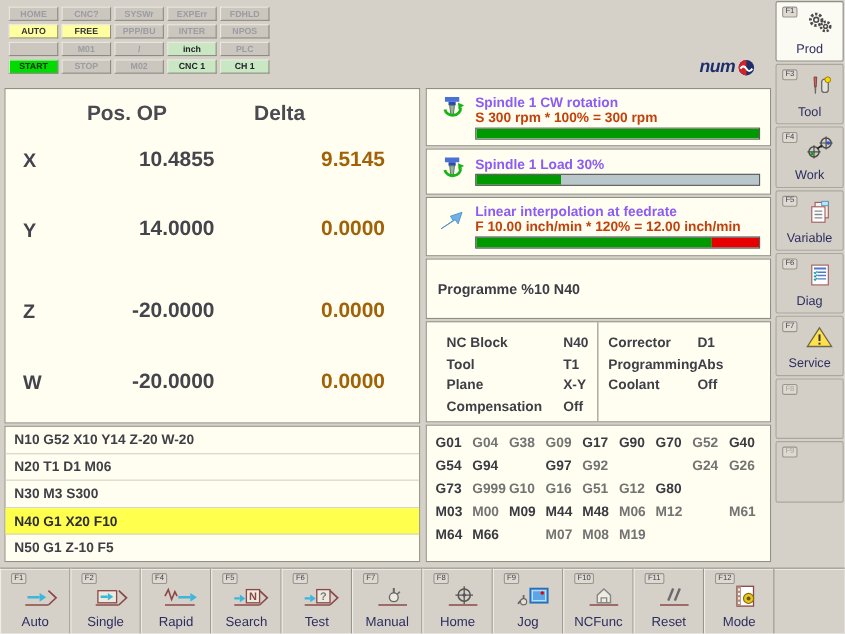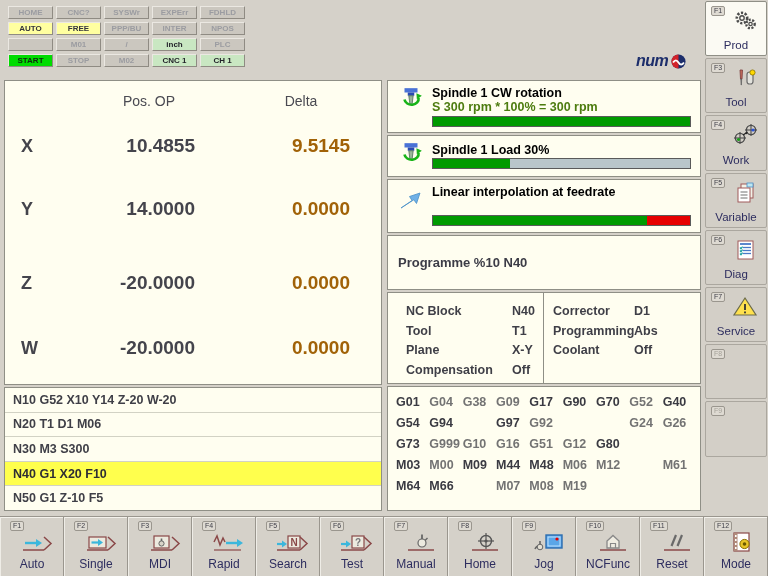--- a/index.html
+++ b/index.html
@@ -27,35 +27,35 @@
   #p-rot  { left:387px; top:80px;  width:314px; height:53px; }
   #p-load { left:387px; top:135px; width:314px; height:42px; }
   #p-feed { left:387px; top:179px; width:314px; height:54px; }
   #p-pgm  { left:387px; top:235px; width:314px; height:55px; }
   #p-nc   { left:387px; top:292px; width:314px; height:92px; }
   #p-gc   { left:387px; top:386px; width:314px; height:125px;
             display:grid; grid-template-columns:repeat(9,1fr); grid-auto-rows:17px;
             row-gap:4px; padding:8px 6px; font-size:12.5px; font-weight:bold; }
 
   
-  .pos-head { position:absolute; top:12px; font-size:14px; font-weight:normal; color:#4a4a52; text-align:center; }
+  .pos-head { position:absolute; top:12px; font-size:19px; font-weight:bold; color:#4a4a52; }
   .axis { position:absolute; left:16px; font-size:18px; font-weight:bold; color:#44444c; }
   .pv { position:absolute; left:48px;  width:142px; text-align:right; font-size:19px; font-weight:bold; color:#44444c; }
   .dv { position:absolute; left:200px; width:145px; text-align:right; font-size:19px; font-weight:bold; color:#a16207; }
 
   
   .prow { flex:1; display:flex; align-items:center; padding-left:8px;
           border-bottom:1px solid #d2d2c4; font-size:12.5px; font-weight:bold; color:#3f3f47; }
   .prow:last-child { border-bottom:none; }
   .prow.hl { background:#ffff4d; color:#2e2e34; }
 
   
   .st-ico { position:absolute; left:10px; top:5px; }
-  .st1 { position:absolute; left:44px; top:5px;  font-size:12.5px; font-weight:bold; color:#000000; white-space:nowrap; }
-  .st2 { position:absolute; left:44px; top:19px; font-size:12.5px; font-weight:bold; color:#4d7c0f; white-space:nowrap; }
+  .st1 { position:absolute; left:44px; top:5px;  font-size:12.5px; font-weight:bold; color:#8b5cf6; white-space:nowrap; }
+  .st2 { position:absolute; left:44px; top:19px; font-size:12.5px; font-weight:bold; color:#c2410c; white-space:nowrap; }
   .bar { position:absolute; left:44px; right:9px; height:11px; border:1px solid #5a5a5a;
          background:#b9c6ca; display:flex; overflow:hidden; }
   .bf-g { background:#009a00; height:100%; }
   .bf-r { background:#e60000; height:100%; }
 
   .pgm-text { position:absolute; left:10px; top:19px; font-size:13px; font-weight:bold; color:#3c3c46; }
 
   
   .nc-col { position:absolute; top:9px; font-size:12.5px; font-weight:bold; color:#3f3f47; }
   .nc-col.l { left:8px; }
@@ -184,20 +184,21 @@
     <div class="bar" style="top:22px;">
       <div class="bf-g" style="width: 30%;"></div>
     </div>
   </div>
 
   <div class="panel" id="p-feed">
     <svg class="st-ico" style="top:9px;" width="24" height="24" viewBox="0 0 24 24">
       <path d="M3 19 L14 11.5 L11.5 7.5 L22 4 L18.5 14.5 L15.8 10.8 Z" fill="#6fb0e6" stroke="#4a90c8" stroke-width="0.8"></path>
     </svg>
     <div class="st1">Linear interpolation at feedrate</div>
+    <div class="st2">F 10.00 inch/min * 120% = 12.00 inch/min</div>
     <div class="bar" style="top:35px;">
       <div class="bf-g" style="width: 83.3%;"></div>
       <div class="bf-r" style="width: 16.7%;"></div>
     </div>
   </div>
 
   <div class="panel" id="p-pgm">
     <div class="pgm-text">Programme %10 N40</div>
   </div>
 
@@ -367,33 +368,20 @@
           <path d="M25 7 L32 13.5 L25 20" fill="none" stroke="#8a4848" stroke-width="1.5"></path>
           <rect x="6" y="7" width="17" height="11" fill="#eceadf" stroke="#8a4848" stroke-width="1.2"></rect>
           <line x1="8.5" y1="12.5" x2="15" y2="12.5" stroke="#3bb7dc" stroke-width="2.2"></line>
           <path d="M15 9 L20 12.5 L15 16 Z" fill="#3bb7dc"></path>
         </svg>
       </div>
       <div class="tb-label">Single</div>
     </div>
     <div class="tb-btn">
       <div class="tb-ico">
-        <span class="keycap tb-key">F3</span>
-        <svg width="36" height="24" viewBox="0 0 36 24">
-          <line x1="4" y1="20" x2="25" y2="20" stroke="#8a4848" stroke-width="1.5"></line>
-          <path d="M25 7 L32 13.5 L25 20" fill="none" stroke="#8a4848" stroke-width="1.5"></path>
-          <rect x="7" y="6" width="15" height="12" fill="#eceadf" stroke="#8a4848" stroke-width="1.2"></rect>
-          <circle cx="14.5" cy="13.5" r="2.6" fill="#d8d4c8" stroke="#666" stroke-width="1"></circle>
-          <line x1="14.5" y1="11" x2="14.5" y2="8.5" stroke="#666" stroke-width="1.6"></line>
-        </svg>
-      </div>
-      <div class="tb-label">MDI</div>
-    </div>
-    <div class="tb-btn">
-      <div class="tb-ico">
         <span class="keycap tb-key">F4</span>
         <svg width="36" height="24" viewBox="0 0 36 24">
           <path d="M3 12 l3 -6 l3 9 l3 -7 l2 4" fill="none" stroke="#8a4848" stroke-width="1.5"></path>
           <line x1="15" y1="13" x2="26" y2="13" stroke="#3bb7dc" stroke-width="2.4"></line>
           <path d="M26 9 L32 13 L26 17 Z" fill="#3bb7dc"></path>
           <line x1="3" y1="20" x2="30" y2="20" stroke="#8a4848" stroke-width="1.2"></line>
         </svg>
       </div>
       <div class="tb-label">Rapid</div>
     </div>

